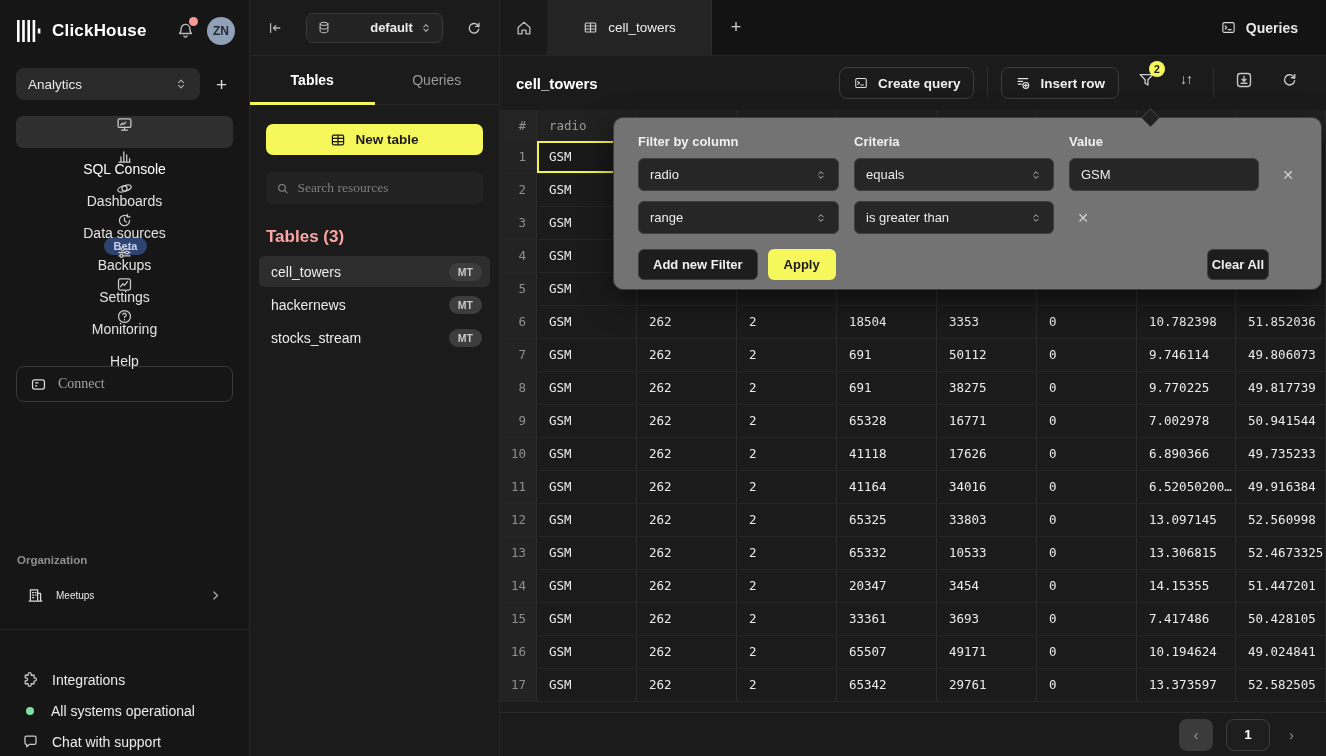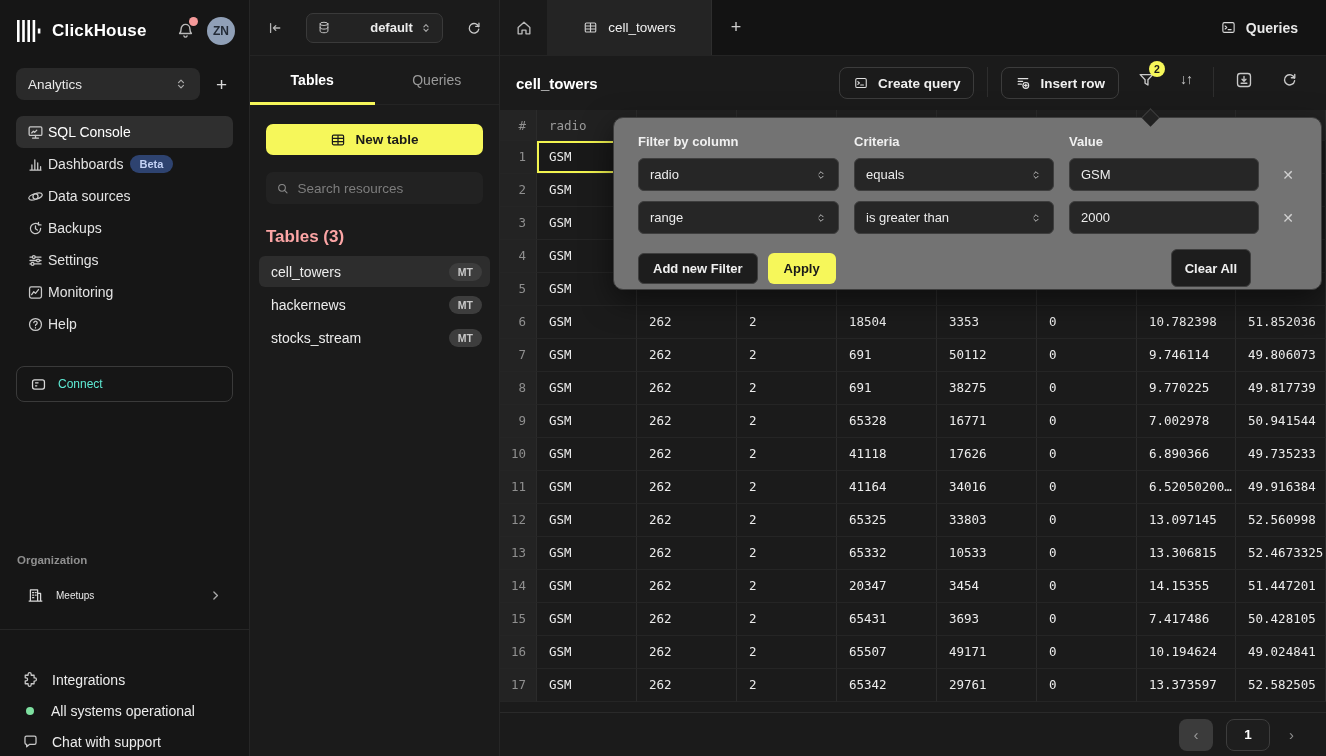--- a/index.html
+++ b/index.html
@@ -19,30 +19,30 @@
   .bell-dot { position:absolute; top:-4px; right:-3px; width:9px; height:9px; border-radius:50%;
     background:#F59A9A; }
   .avatar { width:28px; height:28px; border-radius:50%; background:#90A0B7; color:#232b36;
     font-size:12px; font-weight:700; display:flex; align-items:center; justify-content:center; }
   .workspace-row { display:flex; align-items:center; padding:0 16px; margin-top:20px; }
   .workspace-select { width:184px; height:32px; background:#2a2a2a; border-radius:8px;
     display:flex; align-items:center; justify-content:space-between; padding:0 12px; cursor:pointer; }
   .workspace-select span { color:#e8e8e8; font-size:13.5px; }
   .plus-btn { margin-left:16px; color:#d8d8d8; font-size:19px; line-height:1; cursor:pointer; }
   .nav { margin-top:16px; padding:0 16px; }
-  .nav-item { height:32px; display:flex; align-items:center; gap:4px; padding:0 11px;
-    border-radius:7px; cursor:pointer; margin-bottom:0; }
+  .nav-item { height:32px; display:flex; align-items:center; gap:28px; padding:0 11px;
+    border-radius:7px; cursor:pointer; margin-bottom:0;flex-direction:column; }
   .nav-item.active { background:#2f2f2f; }
   .nav-item .lbl { color:#e3e3e3; font-size:14px; }
   .nav-item.active .lbl { color:#ffffff; }
   .beta-badge { background:#2E4370; color:#c3d2f6; font-size:11px; font-weight:700;
     border-radius:999px; padding:3px 10px; margin-left:2px; }
   .connect-btn { margin:26px 16px 0; height:36px; border:1px solid #3a3a3a; border-radius:8px;
     display:flex; align-items:center; gap:11px; padding:0 13px; cursor:pointer; }
-  .connect-btn .lbl { color:#5eead4; font-size:12px; }
+  .connect-btn .lbl { color:#a3a3a3; font-size:14px;font-family:Liberation Serif, serif; }
   .org-label { position:absolute; left:17px; top:554px; color:#8f8f8f; font-size:11.5px; font-weight:700; }
   .meetups-row { position:absolute; left:16px; right:16px; top:579px; height:32px; display:flex;
     align-items:center; gap:12px; padding:0 11px 0 11px; cursor:pointer; border-radius:7px; }
   .meetups-row .lbl { color:#e8e8e8; font-size:10px; flex:1; }
   .sidebar-divider { position:absolute; left:0; right:0; top:629px; height:1px; background:#262626; }
   .side-footer { position:absolute; left:16px; right:10px; top:664px; }
   .foot-item { height:31px; display:flex; align-items:center; gap:13px; padding:0 6px; cursor:pointer; }
   .foot-item .lbl { color:#ececec; font-size:14px; }
   .green-dot { width:8px; height:8px; border-radius:50%; background:#7EE0A0; margin:0 4px; }
 
@@ -60,21 +60,21 @@
   .exp-tab.active { color:#ffffff; font-weight:600; }
   .exp-tab.active::after { content:""; position:absolute; left:0; right:0; bottom:-1px; height:3px;
     background:#F6F75A; }
   .new-table-btn { margin:19px 16px 0; height:31px; background:#F6F75A; border-radius:7px;
     display:flex; align-items:center; justify-content:center; gap:9px; cursor:pointer; }
   .new-table-btn .lbl { color:#191919; font-size:13.5px; font-weight:600; }
   .new-table-btn .ico { color:#191919; }
   .search-box { margin:17px 16px 0; height:32px; background:#222222; border-radius:7px;
     display:flex; align-items:center; gap:8px; padding:0 10px; }
   .search-box input { background:transparent; border:none; outline:none; color:#dcdcdc;
-    font-size:13.5px; width:100%; font-family:Liberation Sans, sans-serif; }
+    font-size:13.5px; width:100%; font-family:Liberation Serif, serif; }
   .search-box input::placeholder { color:#7d7d7d; }
   .tables-section-label { margin:23px 16px 9px; color:#fca5a5; font-size:17px; font-weight:600; }
   .table-item { margin:0 9px; height:31px; display:flex; align-items:center; justify-content:space-between;
     padding:0 8px 0 12px; border-radius:6px; cursor:pointer; margin-bottom:2px; }
   .table-item.active { background:#2d2d2d; }
   .table-item .nm { color:#ececec; font-size:14px; }
   .mt-badge { background:#3d3d3d; color:#c9c9c9; font-size:10.5px; font-weight:700;
     border-radius:999px; padding:3px 9px; }
 
   
@@ -130,22 +130,22 @@
     display:flex; align-items:center; justify-content:space-between; padding:0 11px; cursor:pointer; }
   .fp-select span, .fp-input input { color:#ececec; font-size:13px; }
   .fp-input input { background:transparent; border:none; outline:none; width:100%;
     font-family:"Liberation Sans", sans-serif; }
   .fp-x { color:#d0d0d0; font-size:14px; text-align:center; cursor:pointer; width:28px; }
   .fp-buttons { display:flex; align-items:center; margin-top:15px; }
   .fp-add { height:31px; border:1px solid #3e3e3e; border-radius:6px; background:#1d1d1d;
     color:#f0f0f0; font-size:13px; font-weight:600; padding:0 14px; display:flex; align-items:center; cursor:pointer; }
   .fp-apply { height:31px; border-radius:6px; background:#F6F75A; color:#191919; font-size:13px;
     font-weight:600; padding:0 16px; display:flex; align-items:center; margin-left:10px; cursor:pointer; }
-  .fp-clear { margin-left:auto; margin-right:46px; height:38px; border:1px solid #3e3e3e; border-radius:6px;
-    background:#1d1d1d; color:#f0f0f0; font-size:13px; font-weight:600; padding:0 13px;
+  .fp-clear { margin-left:auto; margin-right:28px; height:31px; border:1px solid #3e3e3e; border-radius:6px;
+    background:#1d1d1d; color:#f0f0f0; font-size:13px; font-weight:600; padding:0 4px;
     display:flex; align-items:center; cursor:pointer; }
 
   
   .pagebar { position:absolute; left:0; right:0; top:712px; height:44px; border-top:1px solid #2a2a2a;
     display:flex; align-items:center; justify-content:flex-end; gap:13px; padding-right:26px; background:#1b1b1b; }
   .pg-prev { width:34px; height:32px; background:#3b3b3b; border-radius:8px; color:#9a9a9a;
     display:flex; align-items:center; justify-content:center; font-size:15px; cursor:pointer; }
   .pg-page { width:44px; height:32px; background:#1e1e1e; border:1px solid #3d3d3d; border-radius:8px;
     color:#fff; font-size:13.5px; font-weight:600; display:flex; align-items:center; justify-content:center; cursor:pointer; }
   .pg-next { color:#8f8f8f; font-size:15px; padding:4px 6px; cursor:pointer; }
@@ -597,21 +597,21 @@
             <div class="cell">3454</div>
             <div class="cell">0</div>
             <div class="cell">14.15355</div>
             <div class="cell">51.447201</div>
           </div>
           <div class="grid-row">
             <div class="cell numcol">15</div>
             <div class="cell">GSM</div>
             <div class="cell">262</div>
             <div class="cell">2</div>
-            <div class="cell">65431</div>
+            <div class="cell">33361</div>
             <div class="cell">3693</div>
             <div class="cell">0</div>
             <div class="cell">7.417486</div>
             <div class="cell">50.428105</div>
           </div>
           <div class="grid-row">
             <div class="cell numcol">16</div>
             <div class="cell">GSM</div>
             <div class="cell">262</div>
             <div class="cell">2</div>
@@ -668,23 +668,20 @@
               <svg class="ico" width="12" height="12" viewBox="0 0 20 20" fill="none" stroke="currentColor" stroke-width="1.5" stroke-linecap="round" stroke-linejoin="round">
                 <path d="M6.5 8L10 4.5 13.5 8M6.5 12l3.5 3.5 3.5-3.5"></path>
               </svg>
             </div>
             <div class="fp-select">
               <span>is greater than</span>
               <svg class="ico" width="12" height="12" viewBox="0 0 20 20" fill="none" stroke="currentColor" stroke-width="1.5" stroke-linecap="round" stroke-linejoin="round">
                 <path d="M6.5 8L10 4.5 13.5 8M6.5 12l3.5 3.5 3.5-3.5"></path>
               </svg>
             </div>
-            <div class="fp-input">
-              <input value="2000" style="">
-            </div>
             <div class="fp-x">✕</div>
           </div>
         </div>
       <div class="fp-buttons">
         <div class="fp-add">Add new Filter</div>
         <div class="fp-apply">Apply</div>
         <div class="fp-clear">Clear All</div>
       </div>
     </div>
 

